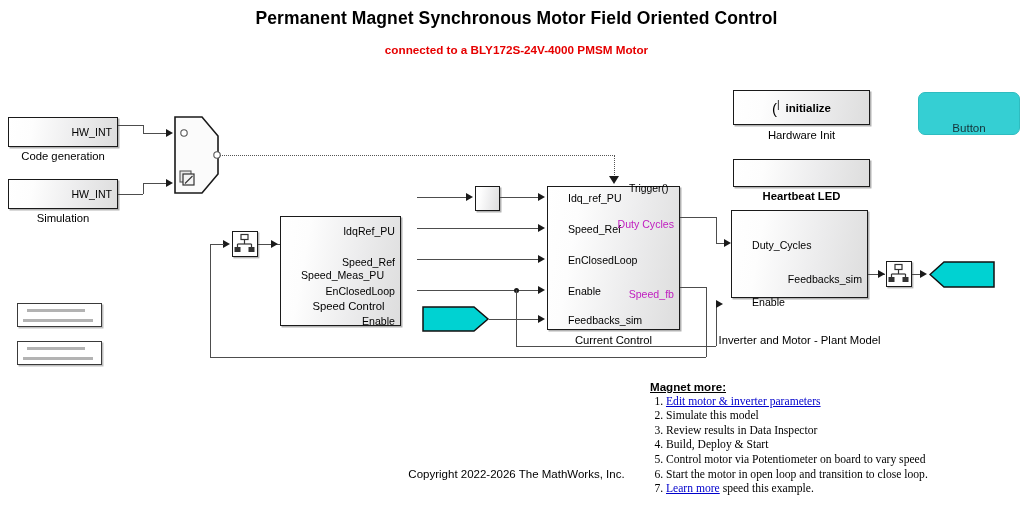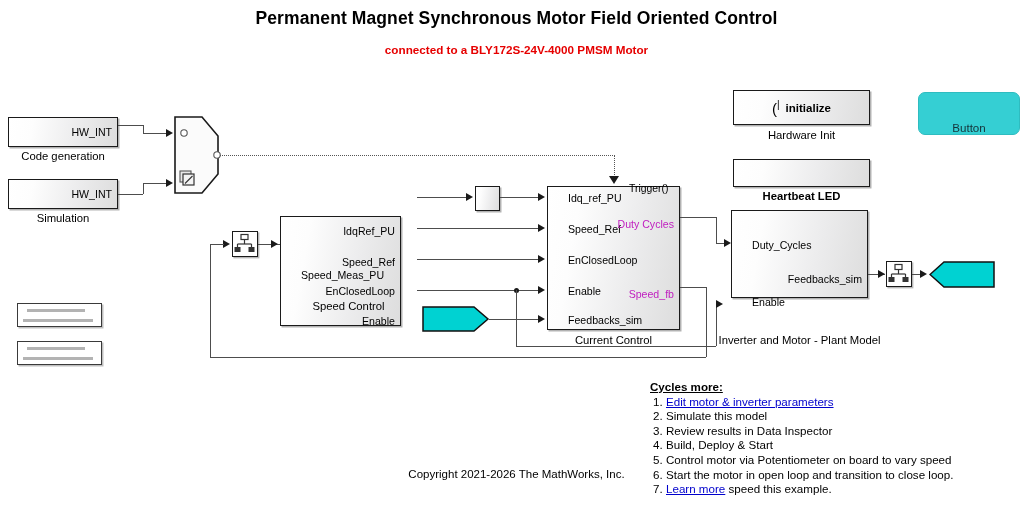--- a/index.html
+++ b/index.html
@@ -61,21 +61,21 @@
             justify-content:center;font-size:11.6px;color:#15343a;}
 
   
   .noteblk{position:absolute;box-sizing:border-box;border:1.6px solid #3a3a3a;
            background:#fff;box-shadow:1.5px 1.5px 0 rgba(0,0,0,.25);}
   .noteblk i{position:absolute;display:block;height:3px;background:#b3b3b3;}
 
   
   .explore{left:650px;top:380px;width:380px;font-size:11.6px;line-height:14.6px;}
   .explore .hdr{font-weight:bold;text-decoration:underline;}
-  .explore ol{margin:0;padding-left:16px;list-style:decimal;}
+  .explore ol{margin:0;padding-left:16px;list-style:decimal;font-family:Liberation Serif, serif;}
   .explore li{white-space:nowrap;}
   .lnk{color:#0000cc;text-decoration:underline;cursor:pointer;}
   .sub{display:block;white-space:nowrap;}
 </style>
 </head>
 <body>
 
 <div class="canvas">
 
   <div class="abs title">Permanent Magnet Synchronous Motor Field Oriented Control</div>
@@ -243,33 +243,33 @@
   <div class="noteblk" style="left:17px;top:303px;width:85px;height:24px;">
     <i style="left:9px;top:5px;width:58px;"></i>
     <i style="left:5px;top:15px;width:70px;"></i>
   </div>
   <div class="noteblk" style="left:17px;top:341px;width:85px;height:24px;">
     <i style="left:9px;top:5px;width:58px;"></i>
     <i style="left:5px;top:15px;width:70px;"></i>
   </div>
 
   <div class="abs explore">
-    <div class="hdr">Cycles more:</div>
+    <div class="hdr">Magnet more:</div>
     <ol>
       <li>
         <span class="lnk">Edit motor &amp; inverter parameters</span>
       </li>
       <li>Simulate this model</li>
       <li>Review results in Data Inspector</li>
       <li>Build, Deploy &amp; Start</li>
       <li>Control motor via Potentiometer on board to vary speed</li>
       <li>
         <span>Start the motor in open loop and transition to close loop.</span>
       </li>
       <li>
         <span class="lnk">Learn more</span><span> speed this example.</span>
       </li>
     </ol>
   </div>
 
-  <div class="abs copyright">Copyright 2021-2026 The MathWorks, Inc.</div>
+  <div class="abs copyright">Copyright 2022-2026 The MathWorks, Inc.</div>
 
 </div>
 
 </body></html>

